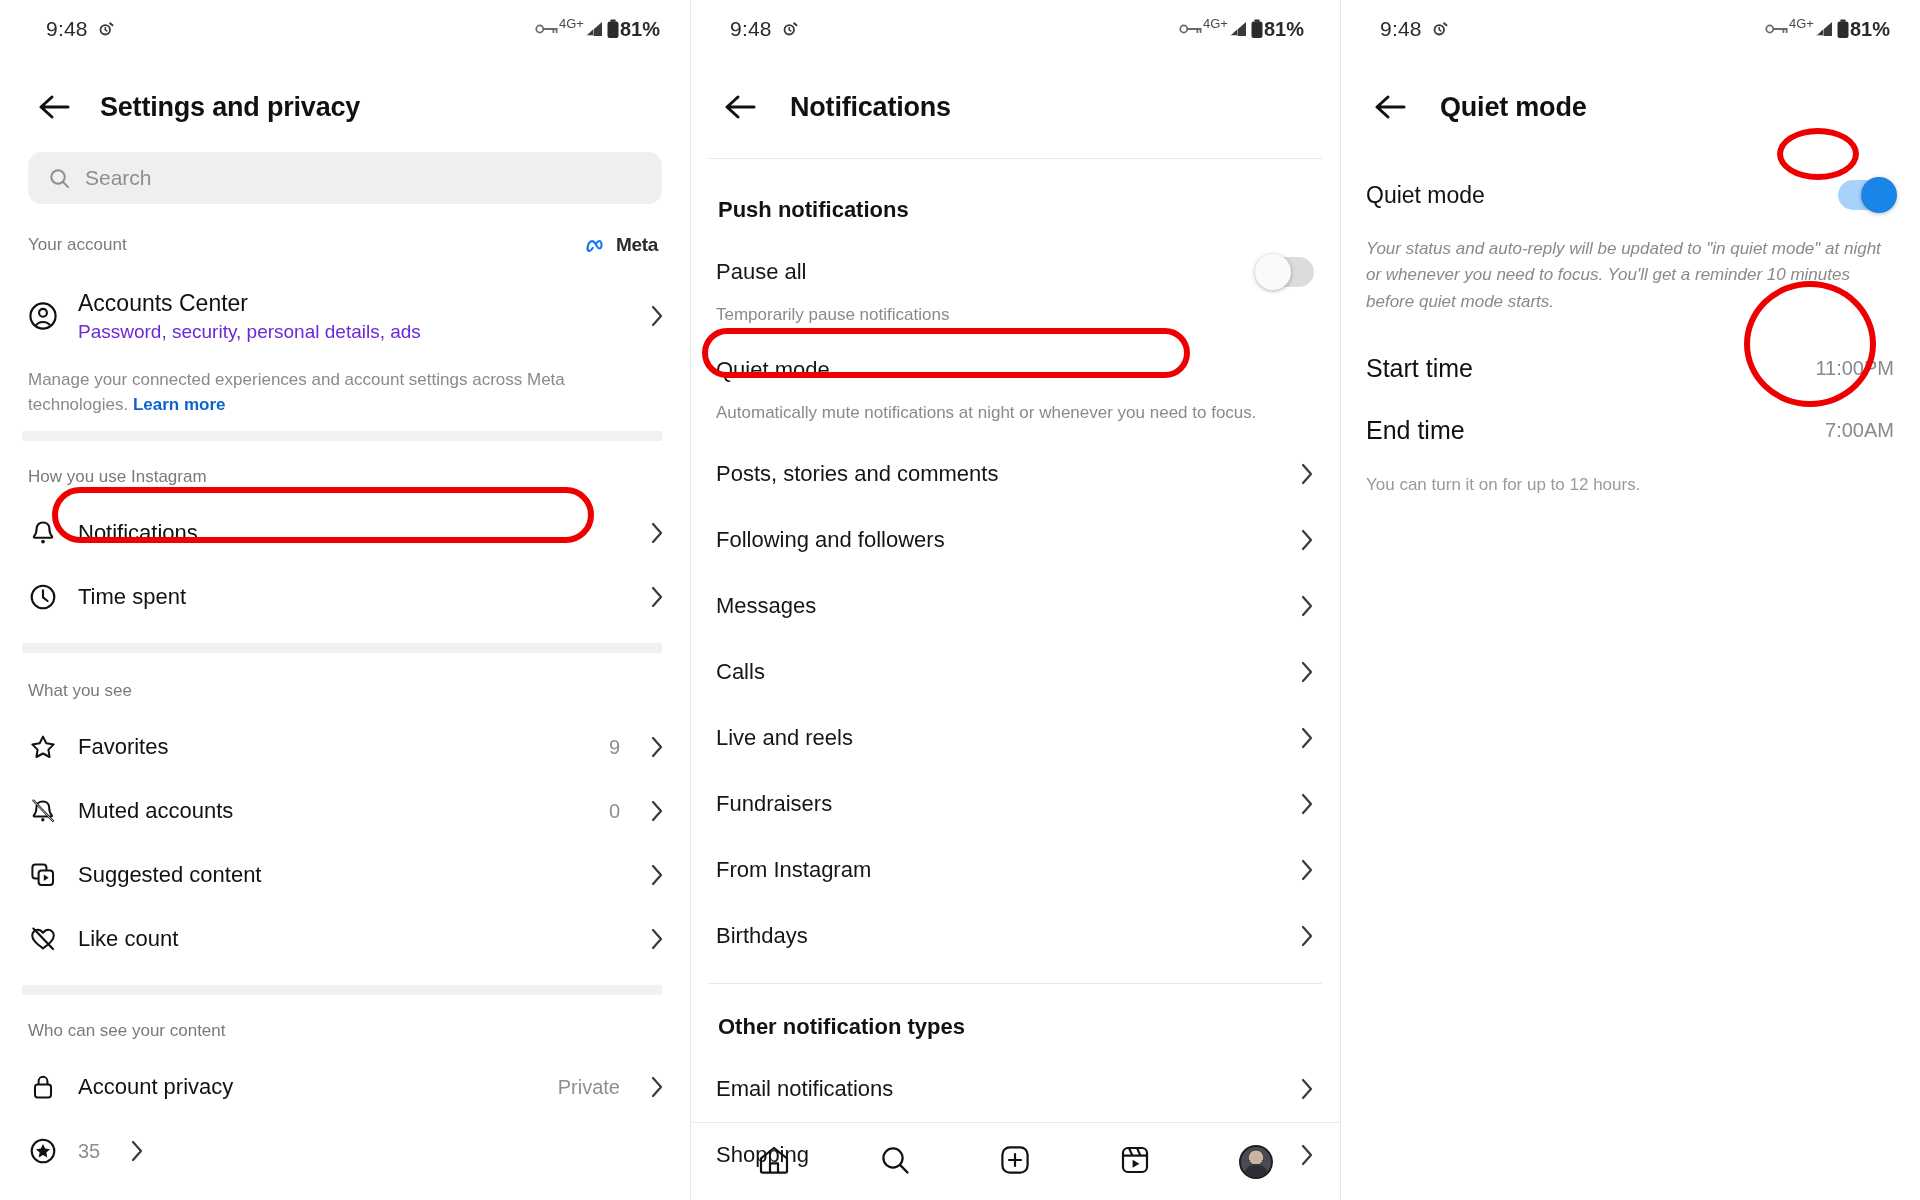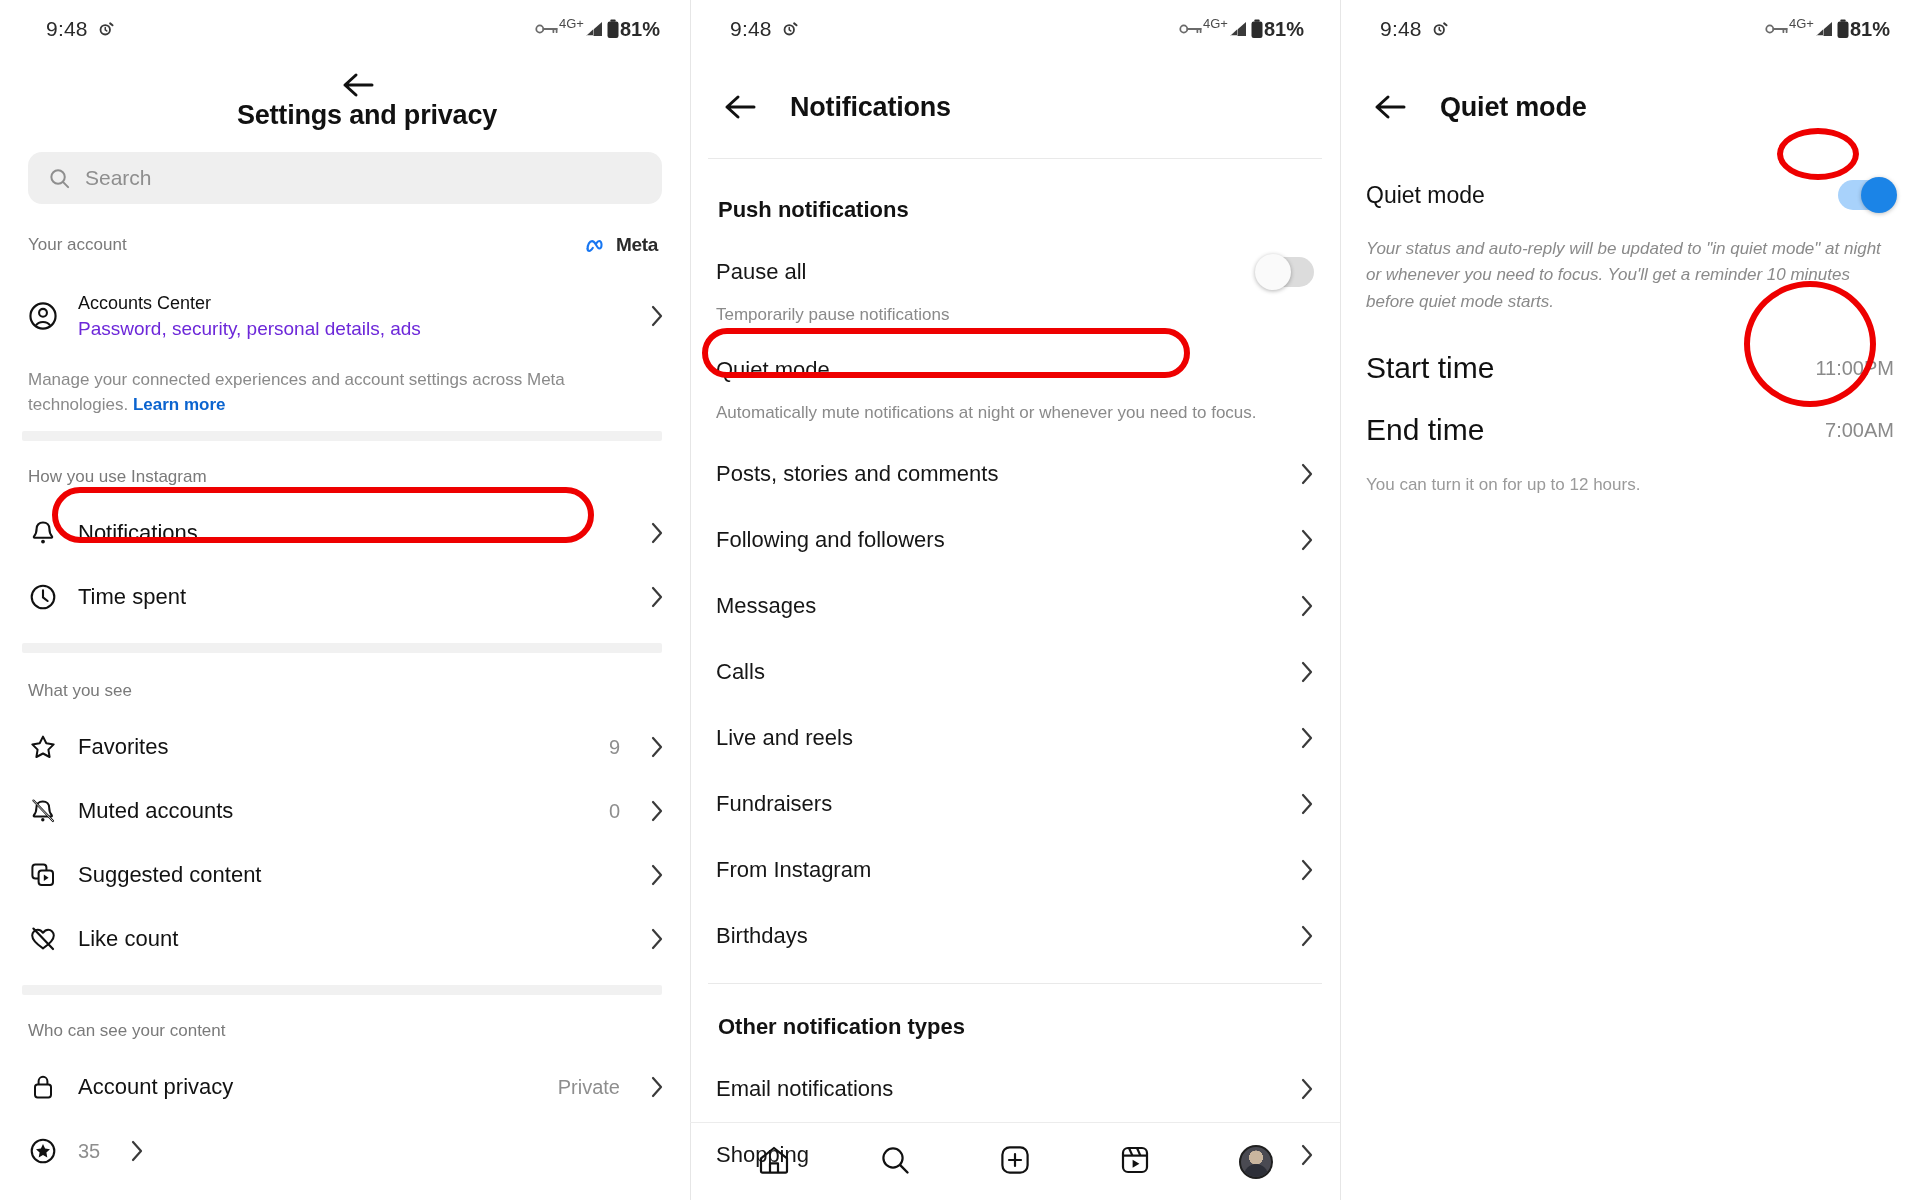--- a/index.html
+++ b/index.html
@@ -53,21 +53,21 @@
     padding: 0 26px 0 28px; height: 64px; cursor: pointer;
     position: relative;
   }
   .row .r-icon { width: 30px; display:flex; justify-content:center; align-items:center; }
   .row .r-label { font-size: 22px; color: #121212; flex: 1; }
   .row .r-value { font-size: 20px; color: #8e8e8e; margin-right: 10px; }
   .chev { color: #3a3a3a; }
 
   .accounts-row { height: 84px; align-items: center; }
   .acc-texts { flex: 1; display:flex; flex-direction:column; gap: 4px; }
-  .acc-title { font-size: 18px; color: #111; }
+  .acc-title { font-size: 23px; color: #111; }
   .acc-sub { font-size: 19px; color: #6d28d9; }
 
   .meta-note {
     font-size: 17px; color: #8a8a8a; line-height: 1.45;
     padding: 10px 36px 0 28px;
   }
   .meta-note a { color: #0b64cf; font-weight: 700; text-decoration: none; }
 
   .thick-div { height: 10px; background: #f1f1f1; margin: 14px 28px 0 22px; border-radius: 2px;}
   .hairline { height: 1px; background: #e9e9e9; }
@@ -93,21 +93,21 @@
     background: #fafafa; box-shadow: 0 1px 4px rgba(0,0,0,.3);
   }
   .toggle.on { background: #a8d2fb; }
   .toggle.on .knob { left: auto; right: -3px; background: #1b84e7; box-shadow: 0 1px 4px rgba(0,0,0,.25); }
 
   
   .qm-row { display:flex; align-items:center; padding: 0 26px; height: 70px; }
   .qm-row .r-label { font-size: 23px; color:#111; flex:1; }
   .qm-desc { font-size: 17px; color:#8a8a8a; line-height:1.55; padding: 6px 30px 0 26px; font-style: italic; }
   .time-row { display:flex; align-items:center; padding: 0 26px; height: 62px; cursor:pointer; }
-  .time-row .t-label { font-size: 30px; color:#111; flex:1; }
+  .time-row .t-label { font-size: 25px; color:#111; flex:1; }
   .time-row .t-val { font-size: 20px; color:#8a8a8a; }
   .qm-foot { font-size: 17px; color:#9a9a9a; padding: 14px 26px 0 26px; }
 
   
   .bottomnav {
     position:absolute; left:0; right:0; bottom: 0; height: 78px;
     border-top: 1px solid #ececec;
     display:flex; align-items:center; justify-content: space-around;
     padding: 0 24px;
   }
@@ -156,21 +156,21 @@
           <path d="M3 15.2 L9 9.4 L9 15.2 Z" fill="#3a3a3a"></path>
         </svg>
         <svg width="14" height="20" viewBox="0 0 14 20">
           <rect x="4.3" y="0.6" width="5.4" height="2.2" rx="1" fill="#2b2b2b"></rect>
           <rect x="1.5" y="2.6" width="11" height="16.4" rx="2.2" fill="#2b2b2b"></rect>
         </svg>
         <span class="batt-pct">81%</span>
       </div>
     </div>
 
-    <div class="header" style="margin-top:12px;padding-left:26px;flex-direction:column;">
+    <div class="header" style="margin-top:12px;padding-left:26px;">
       <div class="back-arrow">
         <svg width="34" height="30" viewBox="0 0 34 30">
           <path d="M15 5 L4 15 L15 25 M4 15 H31" stroke="#111" stroke-width="3" fill="none" stroke-linecap="round" stroke-linejoin="round"></path>
         </svg>
       </div>
       <div class="header-title">Settings and privacy</div>
     </div>
 
     <div class="search-wrap">
       <div class="search-box">

